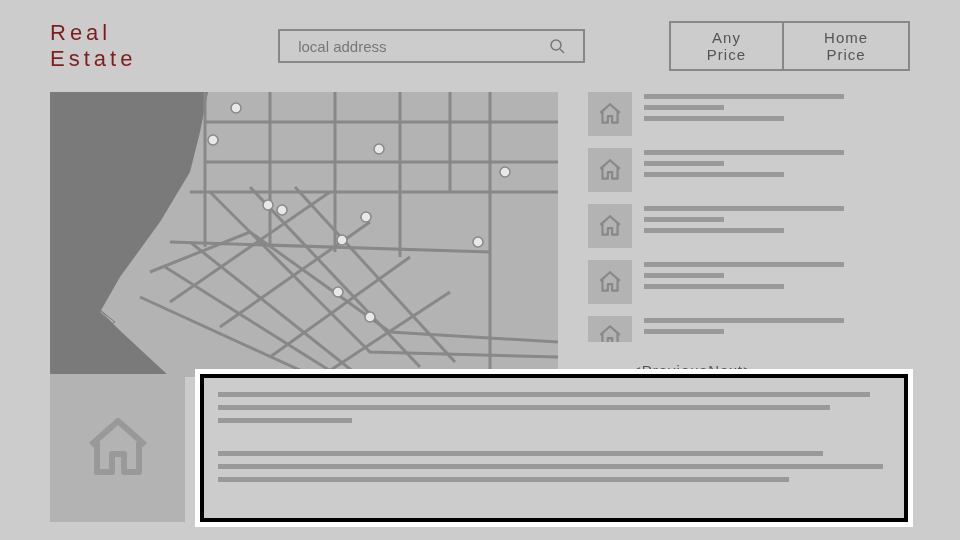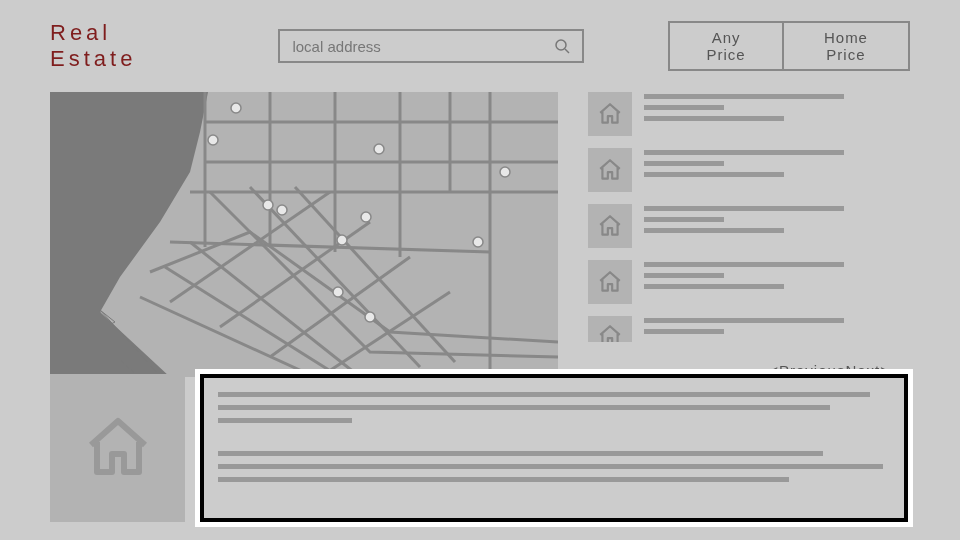--- a/index.html
+++ b/index.html
@@ -23,21 +23,21 @@
       color: #7f1d1d;
       font-weight: 400;
     }
     .search-box {
       display: flex;
       align-items: center;
       border: 2px solid #888;
       background: #cccccc;
       width: 340px;
       height: 34px;
-      padding: 0 12px;
+      padding: 0 18px;
       margin-left: 48px;
     }
     .search-input {
       border: none;
       background: transparent;
       flex: 1;
       font-size: 15px;
       color: #777;
       outline: none;
     }
@@ -100,21 +100,21 @@
     }
     .line {
       height: 5px;
       background: #999;
     }
     .line.long { width: 200px; }
     .line.med { width: 80px; }
     .line.short { width: 140px; }
     .pagination {
       display: flex;
-      justify-content: flex-end;
+      justify-content: flex-start;
       padding: 8px 20px 0 44px;
       font-size: 15px;
       color: #555;
       letter-spacing: 1px;
     }
     .detail-panel {
       position: absolute;
       left: 50px;
       bottom: 18px;
       display: flex;

